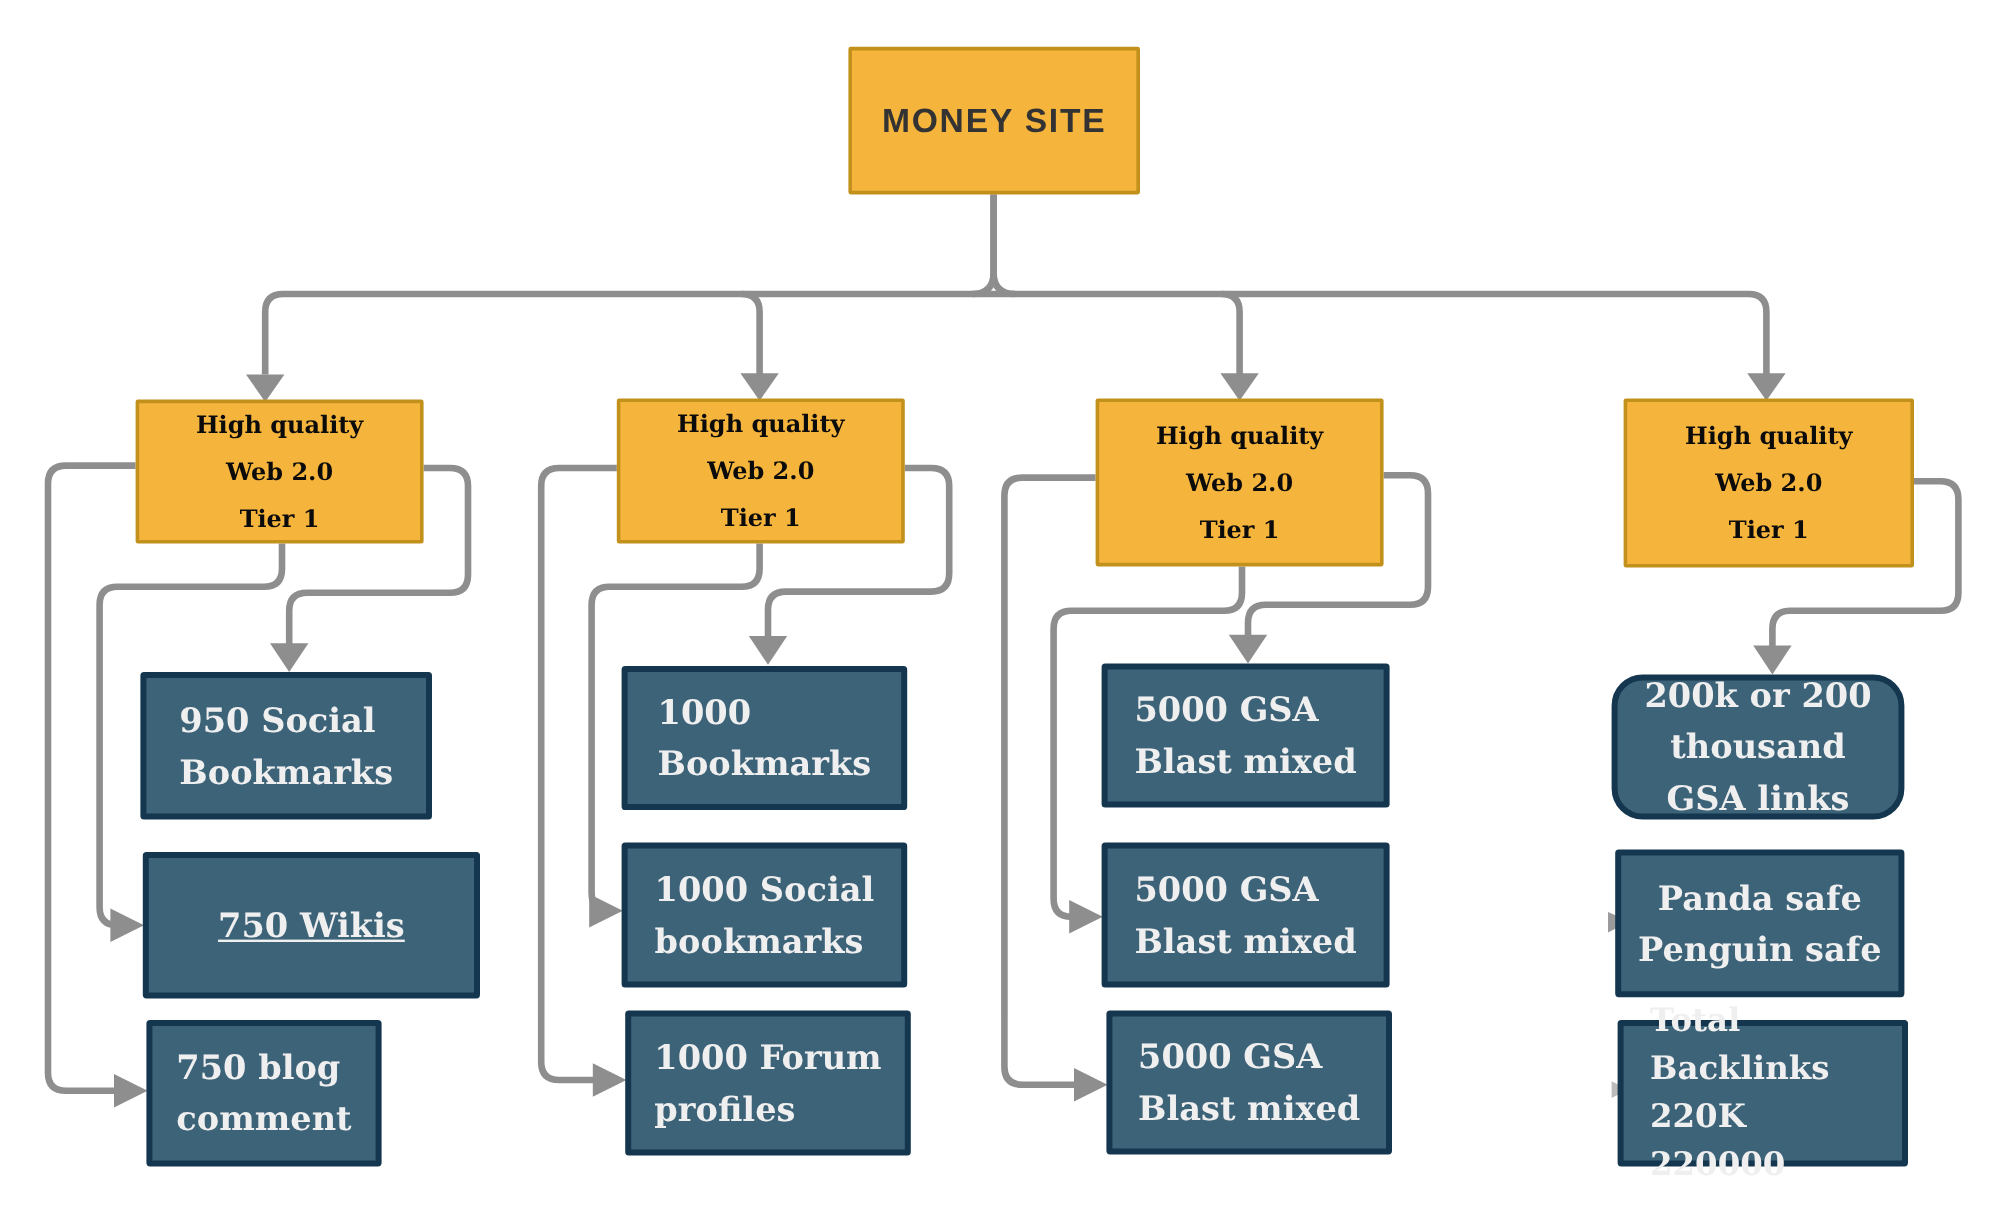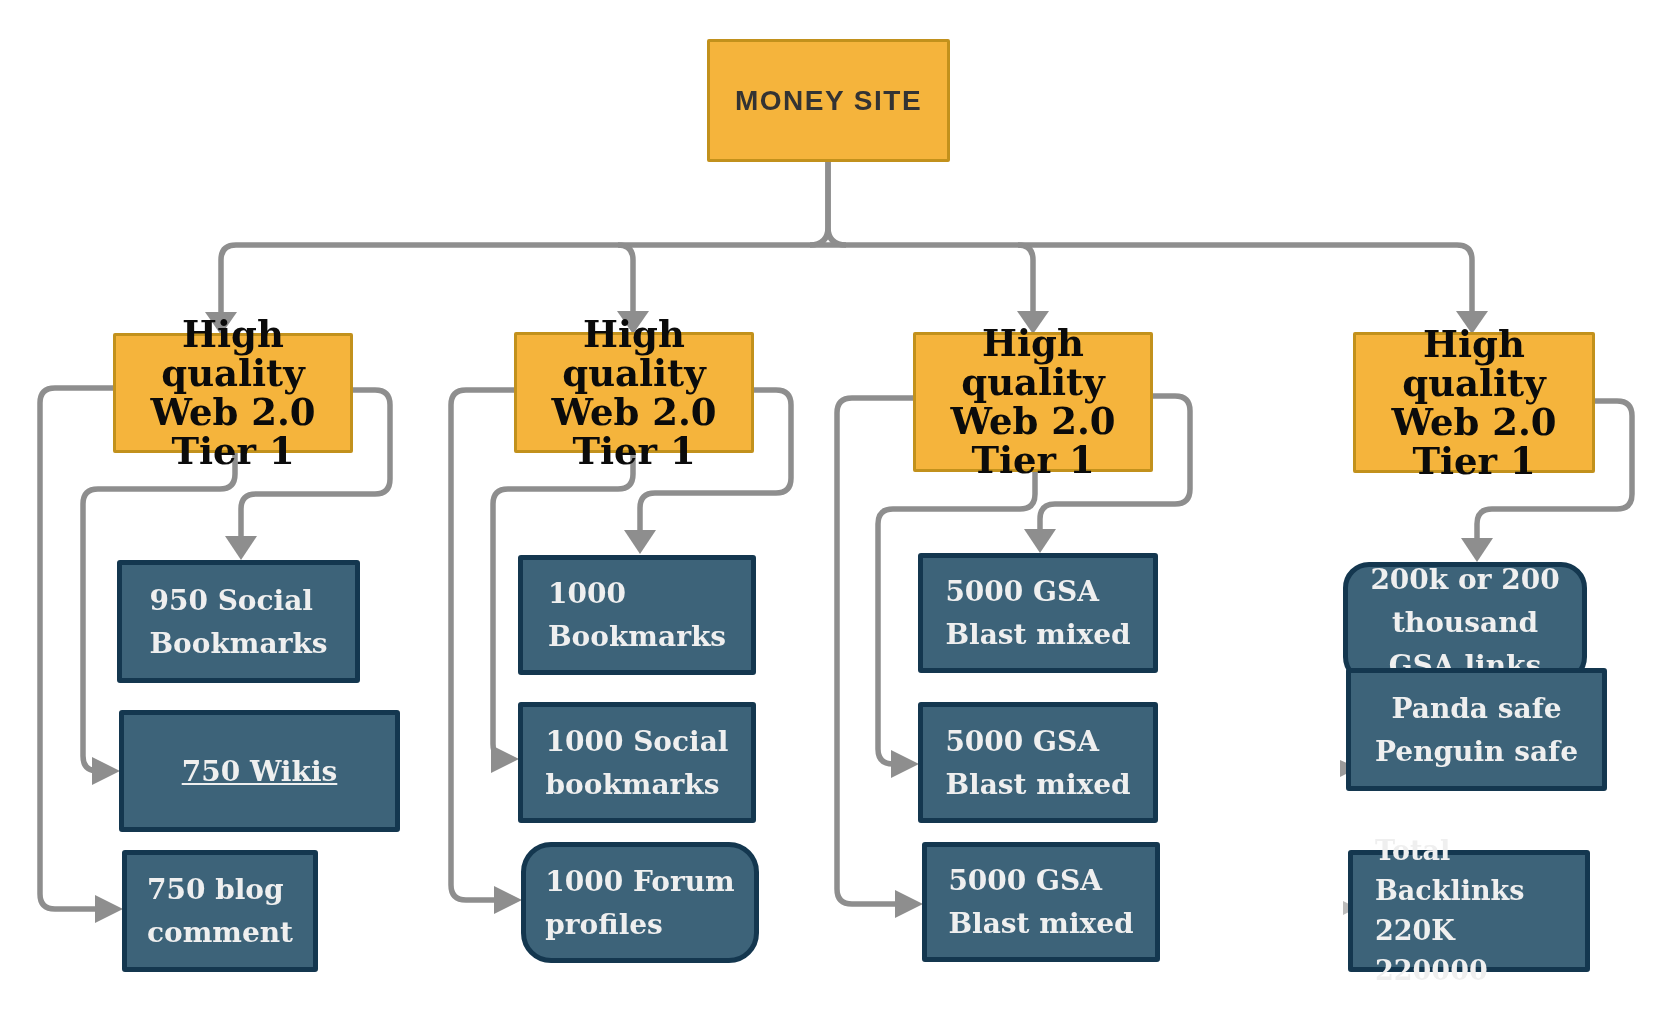--- a/index.html
+++ b/index.html
@@ -33,21 +33,21 @@
   }
   .money .label{
     font-family:"Liberation Sans", sans-serif;
     font-weight:bold;
     font-size:28px;
     letter-spacing:1.5px;
     color:#333333;
     white-space:nowrap;
   }
   .tier .label{
-    font-size:37px;
+    font-size:20px;
     line-height:39px;
     color:#0b0b0b;
     text-align:center;
   }
   .item .label{
     font-size:28px;
     line-height:43px;
     text-align:left;
   }
   .item.center-lines .label{text-align:center;}
@@ -146,21 +146,21 @@
   </div>
 
   <div class="node blue item" style="left:518px;top:555px;width:238px;height:120px;">
     <span class="label">1000
 Bookmarks</span>
   </div>
   <div class="node blue item" style="left:518px;top:702px;width:238px;height:121px;">
     <span class="label">1000 Social
 bookmarks</span>
   </div>
-  <div class="node blue item" style="left:521px;top:842px;width:238px;height:121px;border-radius:30px;">
+  <div class="node blue item" style="left:521px;top:842px;width:238px;height:121px;">
     <span class="label">1000 Forum
 profiles</span>
   </div>
 
   <div class="node blue item" style="left:918px;top:553px;width:240px;height:120px;">
     <span class="label">5000 GSA
 Blast mixed</span>
   </div>
   <div class="node blue item" style="left:918px;top:702px;width:240px;height:121px;">
     <span class="label">5000 GSA
@@ -169,21 +169,21 @@
   <div class="node blue item" style="left:922px;top:842px;width:238px;height:120px;">
     <span class="label">5000 GSA
 Blast mixed</span>
   </div>
 
   <div class="node blue item center-lines" style="left:1343px;top:562px;width:244px;height:121px;border-radius:26px;">
     <span class="label">200k or 200
 thousand
 GSA links</span>
   </div>
-  <div class="node blue item center-lines" style="left:1346px;top:668px;width:261px;height:123px;align-items:center;">
+  <div class="node blue item center-lines" style="left:1346px;top:708px;width:241px;height:123px;align-items:center;">
     <span class="label">Panda safe
 Penguin safe</span>
   </div>
   <div class="node blue item left-block" style="left:1348px;top:850px;width:242px;height:122px;">
     <span class="label">Total Backlinks
 220K
 220000</span>
   </div>
 
 </div>

